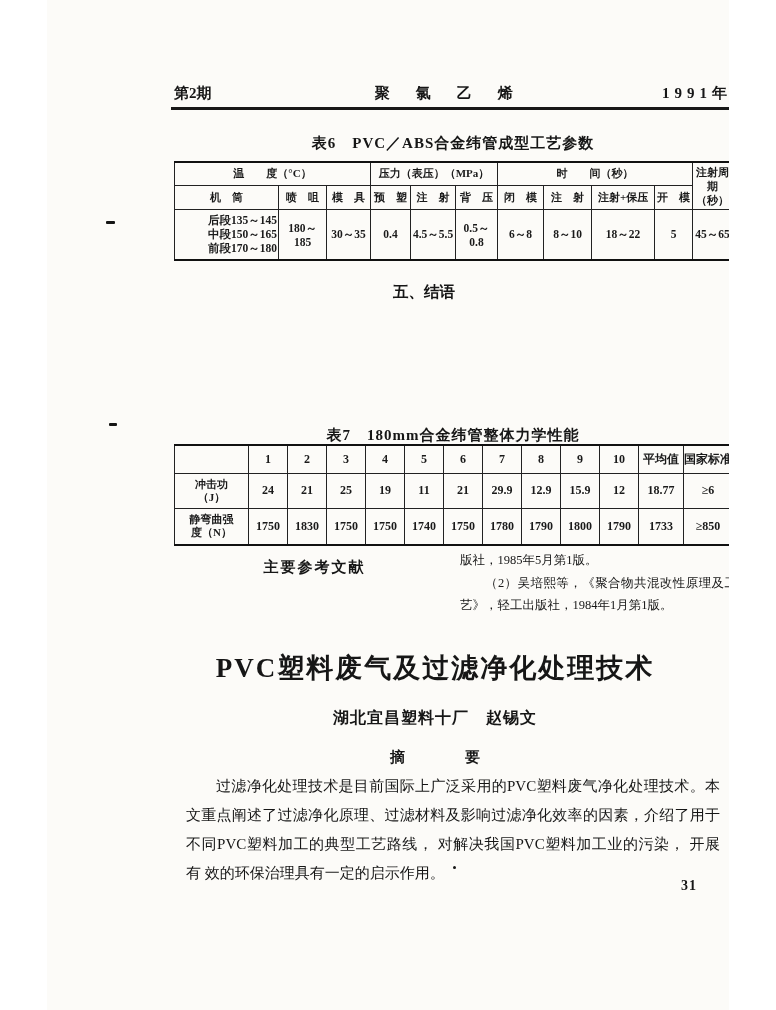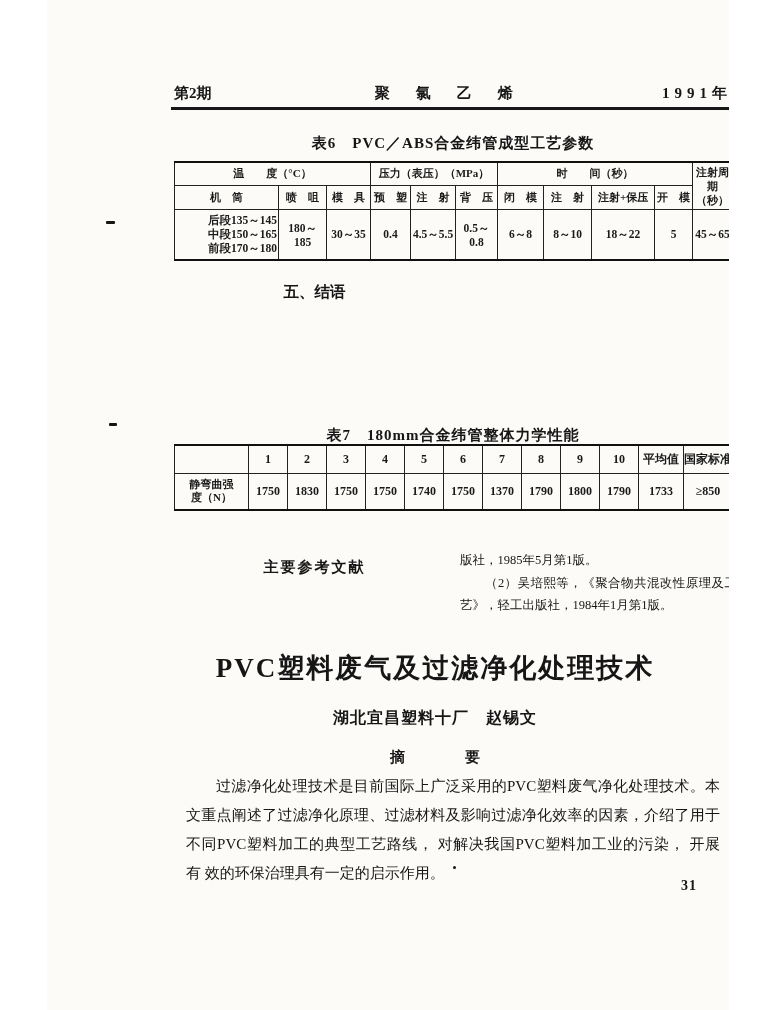--- a/index.html
+++ b/index.html
@@ -28,21 +28,21 @@
   .t6 td.cycle { line-height:14px; }
   .t7 { top:444px; font-size:12px; }
   .t7 tr.h td { height:28px; border-top:2.5px solid #111; }
   .t7 tr.r1 td { height:35px; }
   .t7 tr.r2 td { height:37px; border-bottom:2.5px solid #111; }
   .t7 td.rowlab { font-size:11px; line-height:13px; padding:2px; }
   
   .col { position:absolute; text-align:justify; font-size:15px; line-height:24.8px; }
   .col-left  { left:127px; top:280px; width:281px; }
   .col-right { left:413px; top:253px; width:274px; line-height:23.3px; }
-  .sec-head { font-weight:bold; font-size:15.5px; margin-bottom:10px; text-align:center; }
+  .sec-head { font-weight:bold; font-size:15.5px; margin-bottom:10px; text-align:right; }
   .indent { text-indent:2em; }
   
   .ref-head { position:absolute; left:127px; top:558px; width:281px; text-align:center; font-weight:bold; font-size:15px; letter-spacing:2px; }
   .ref-left { position:absolute; left:127px; top:590px; width:284px; font-size:12.5px; line-height:22px; text-align:justify; }
   .ref-right { position:absolute; left:413px; top:549px; width:277px; font-size:12.5px; line-height:22.5px; text-align:justify; }
   
   .art-title { position:absolute; left:98px; top:650px; width:580px; text-align:center; font-weight:bold; font-size:27px; letter-spacing:2px; }
   .art-byline { position:absolute; left:127px; top:708px; width:522px; text-align:center; font-weight:bold; font-size:16px; letter-spacing:1px; }
   .abs-head { position:absolute; left:127px; top:748px; width:522px; text-align:center; font-weight:bold; font-size:15px; }
   .abs-body { position:absolute; left:139px; top:772px; width:534px; font-size:15px; line-height:29px; text-align:justify; text-indent:2em; }
@@ -152,32 +152,50 @@
       <td>4</td>
       <td>5</td>
       <td>6</td>
       <td>7</td>
       <td>8</td>
       <td>9</td>
       <td>10</td>
       <td>平均值</td>
       <td>国家标准</td>
     </tr>
+    <tr class="r1">
+      <td class="rowlab">
+        <div>冲击功</div>
+        <div>（J）</div>
+      </td>
+      <td>24</td>
+      <td>21</td>
+      <td>25</td>
+      <td>19</td>
+      <td>11</td>
+      <td>21</td>
+      <td>29.9</td>
+      <td>12.9</td>
+      <td>15.9</td>
+      <td>12</td>
+      <td>18.77</td>
+      <td>≥6</td>
+    </tr>
     <tr class="r2">
       <td class="rowlab">
         <div>静弯曲强</div>
         <div>度（N）</div>
       </td>
       <td>1750</td>
       <td>1830</td>
       <td>1750</td>
       <td>1750</td>
       <td>1740</td>
       <td>1750</td>
-      <td>1370</td>
+      <td>1780</td>
       <td>1790</td>
       <td>1800</td>
       <td>1790</td>
       <td>1733</td>
       <td>≥850</td>
     </tr>
   </tbody>
     </table>
 
   <div class="ref-head">主要参考文献</div>

